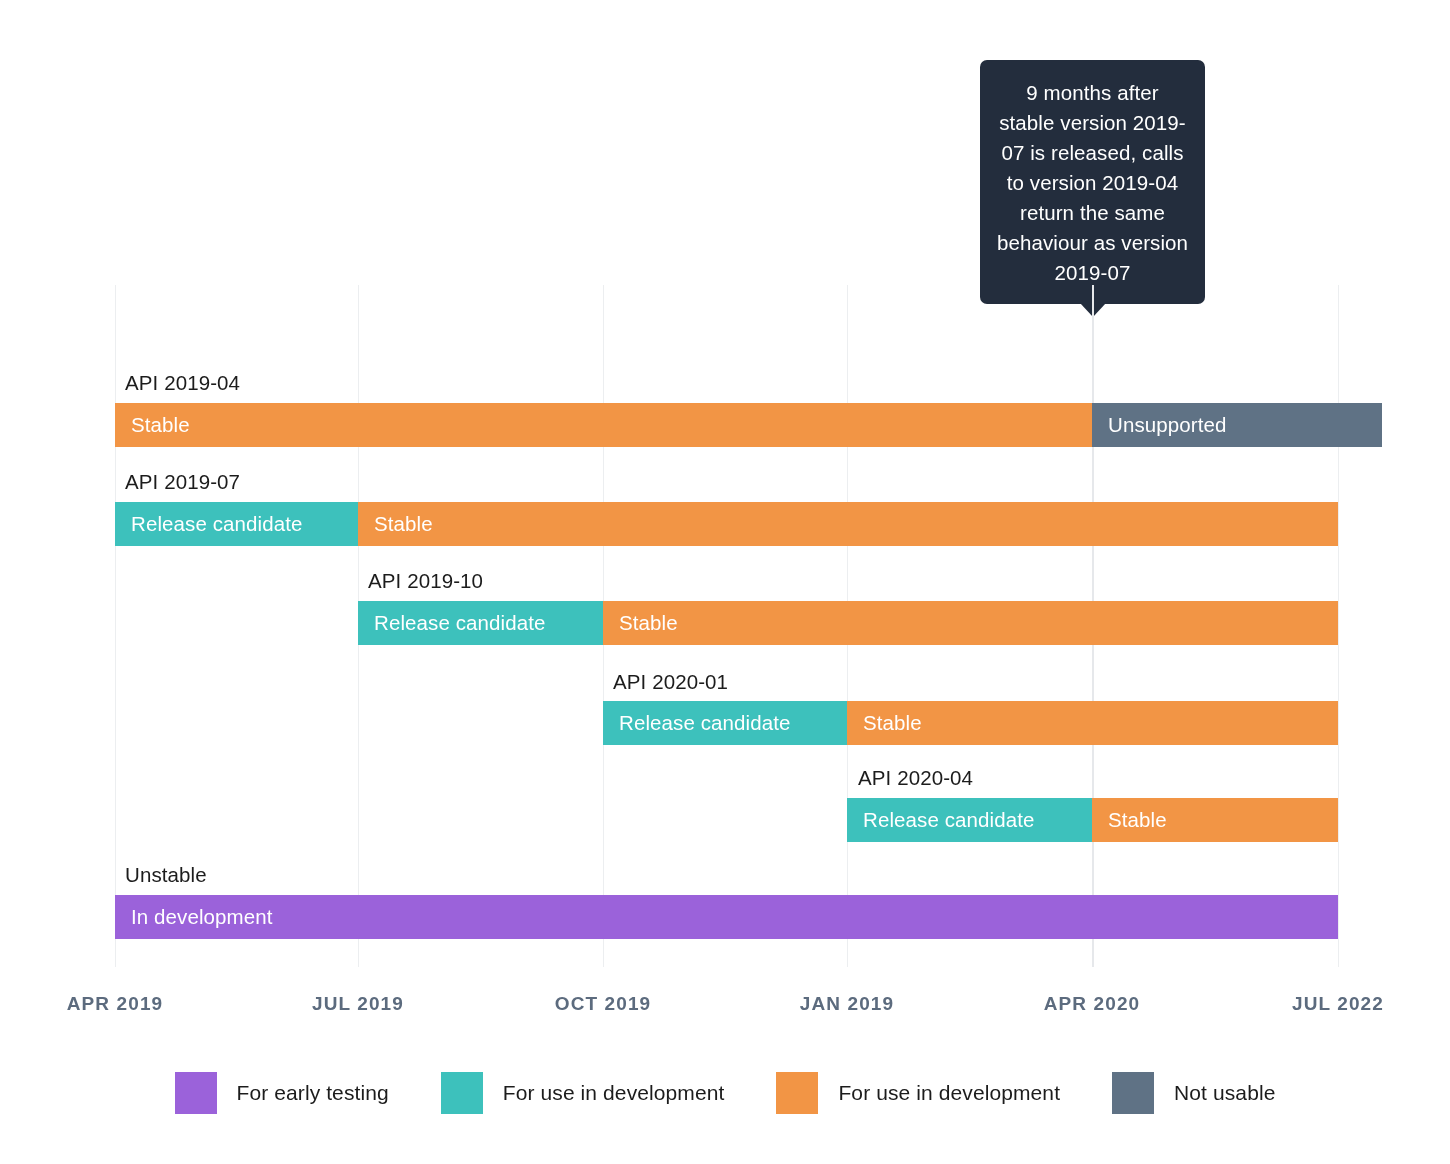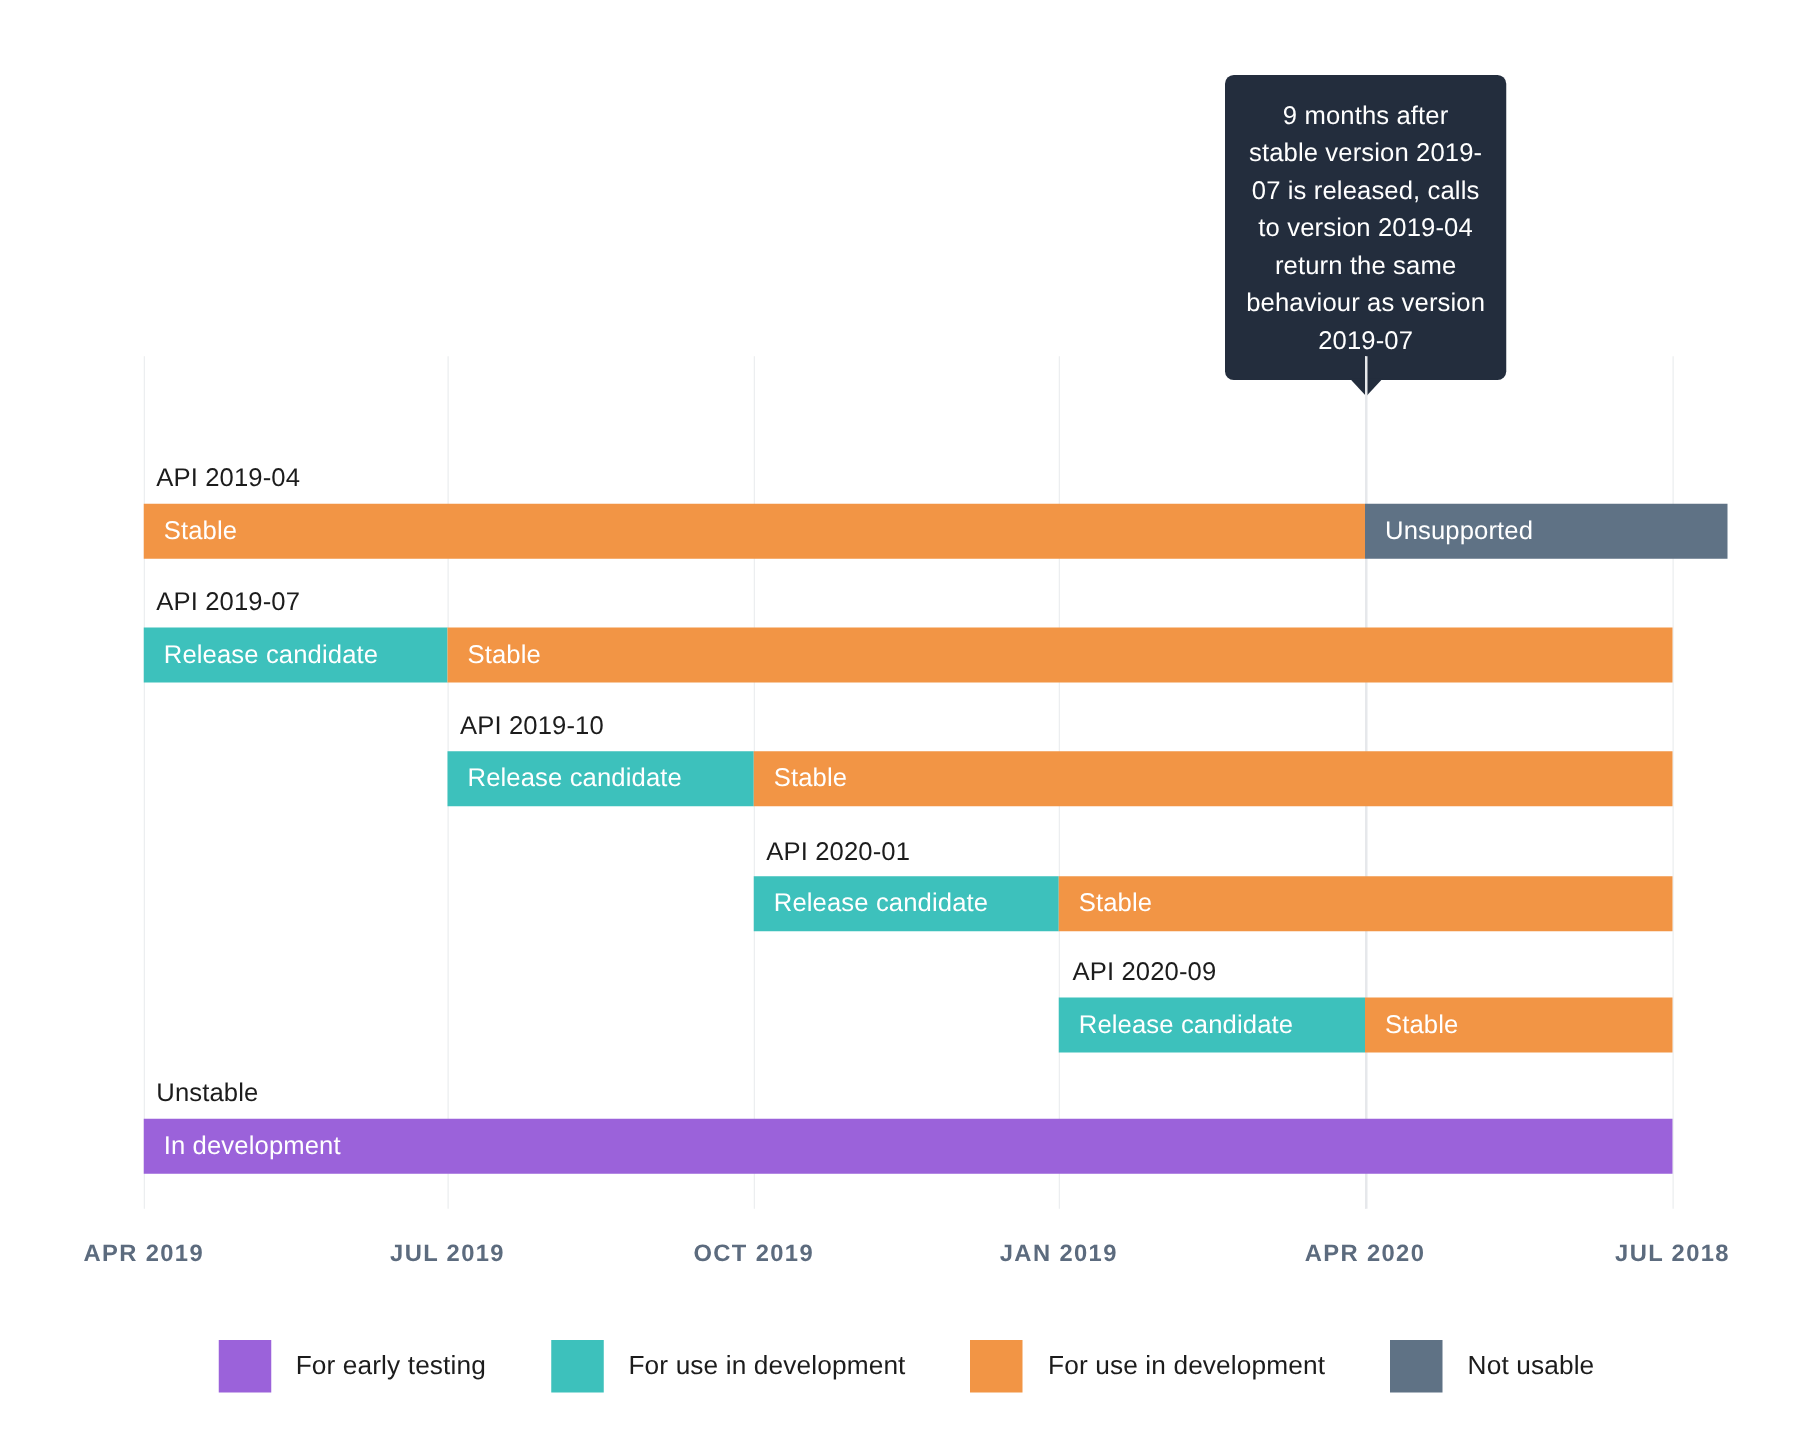--- a/index.html
+++ b/index.html
@@ -160,21 +160,21 @@
       <div class="gridline" style="left: 977px;"></div>
       <div class="gridline" style="left: 1223px;"></div>
       <div class="tooltip-stem" style="left: 977px;"></div>
     </div>
 
   <div id="row-titles">
       <div class="row-title" style="left: 125px; top: 371px;">API 2019-04</div>
       <div class="row-title" style="left: 125px; top: 470px; text-align: right;">API 2019-07</div>
       <div class="row-title" style="left: 368px; top: 569px;">API 2019-10</div>
       <div class="row-title" style="left: 613px; top: 670px;">API 2020-01</div>
-      <div class="row-title" style="left: 858px; top: 766px;">API 2020-09</div>
+      <div class="row-title" style="left: 858px; top: 766px;">API 2020-04</div>
       <div class="row-title" style="left: 125px; top: 863px;">Unstable</div>
     </div>
 
   <div id="bars">
       <div class="row" style="left: 0px; top: 403px; width: 1450px;">
         <div class="seg orange" style="left: 115px; width: 977px; background: rgb(242, 149, 69);">Stable</div>
         <div class="seg gray" style="left: 1092px; width: 290px; background: rgb(95, 114, 133);">Unsupported</div>
       </div>
       <div class="row" style="left: 0px; top: 502px; width: 1450px;">
         <div class="seg teal" style="left: 115px; width: 243px; background: rgb(61, 193, 188);">Release candidate</div>
@@ -196,21 +196,21 @@
         <div class="seg purple" style="left: 115px; width: 1223px; background: rgb(155, 98, 218);">In development</div>
       </div>
     </div>
 
   <div id="axis">
       <div class="axis-label" style="left: 66.7656px;">APR 2019</div>
       <div class="axis-label" style="left: 312.047px;">JUL 2019</div>
       <div class="axis-label" style="left: 554.773px;">OCT 2019</div>
       <div class="axis-label" style="left: 799.82px;">JAN 2019</div>
       <div class="axis-label" style="left: 1043.77px;">APR 2020</div>
-      <div class="axis-label" style="left: 1292.05px;">JUL 2018</div>
+      <div class="axis-label" style="left: 1292.05px;">JUL 2022</div>
     </div>
 
   <div class="legend" id="legend">
       <div class="legend-item">
         <span class="legend-swatch" style="background: rgb(155, 98, 218);"></span>
         <span class="legend-text">For early testing</span>
       </div>
       <div class="legend-item">
         <span class="legend-swatch" style="background: rgb(61, 193, 188);"></span>
         <span class="legend-text">For use in development</span>

